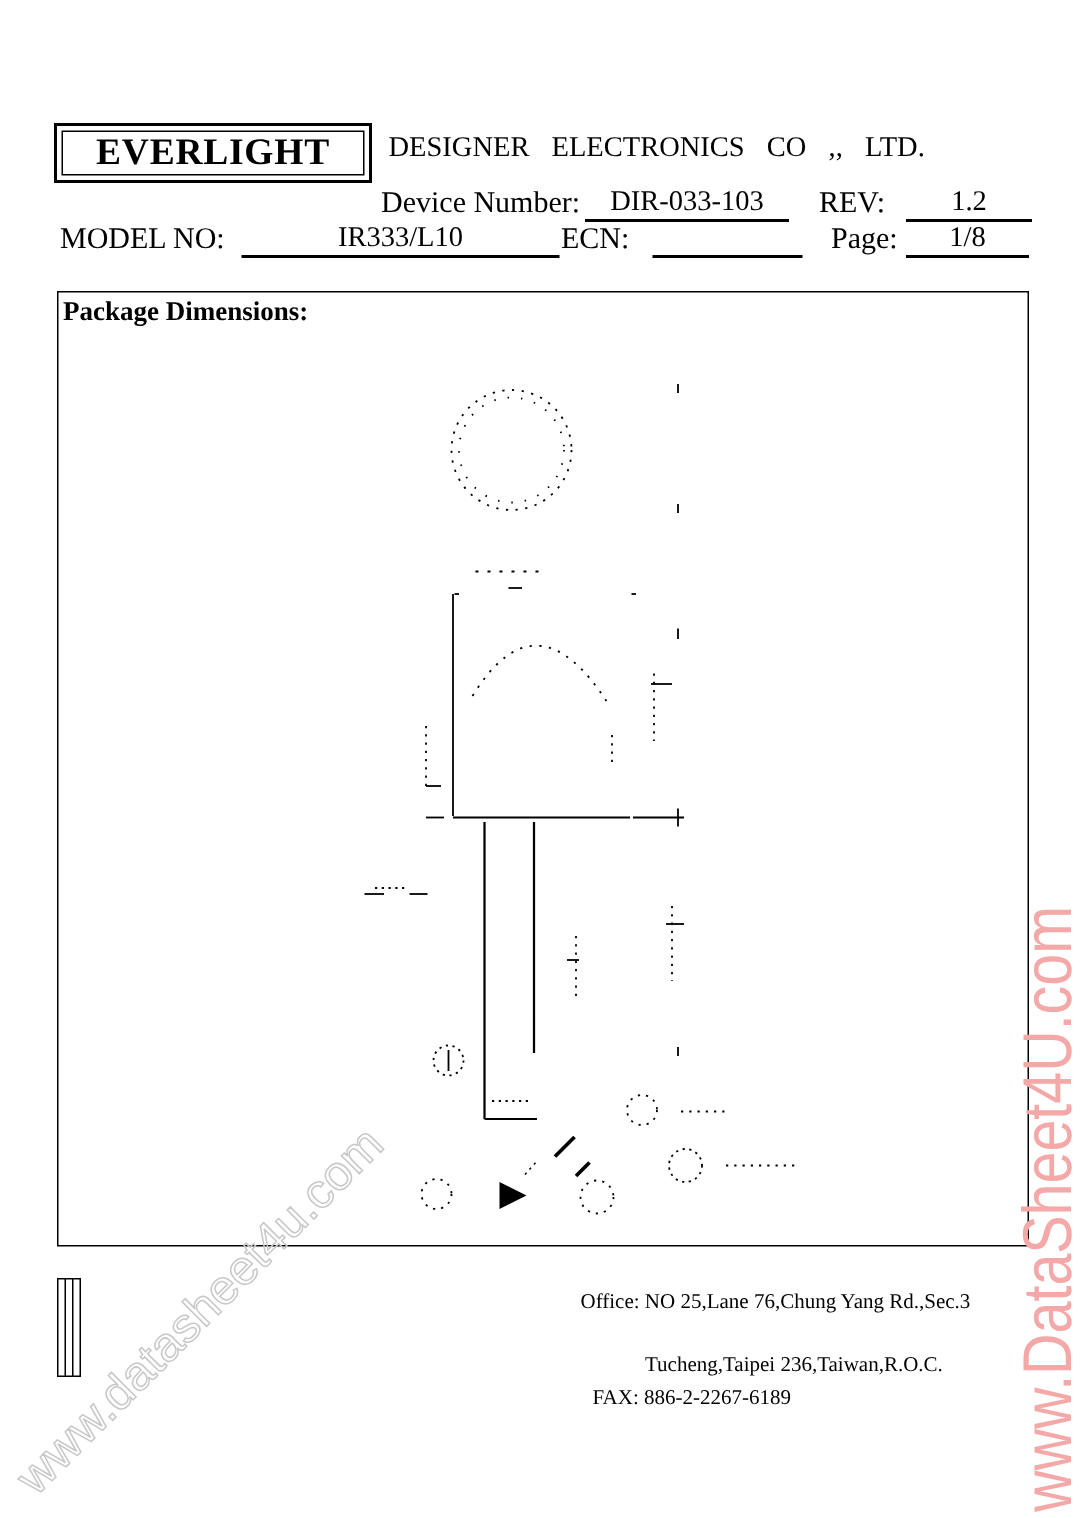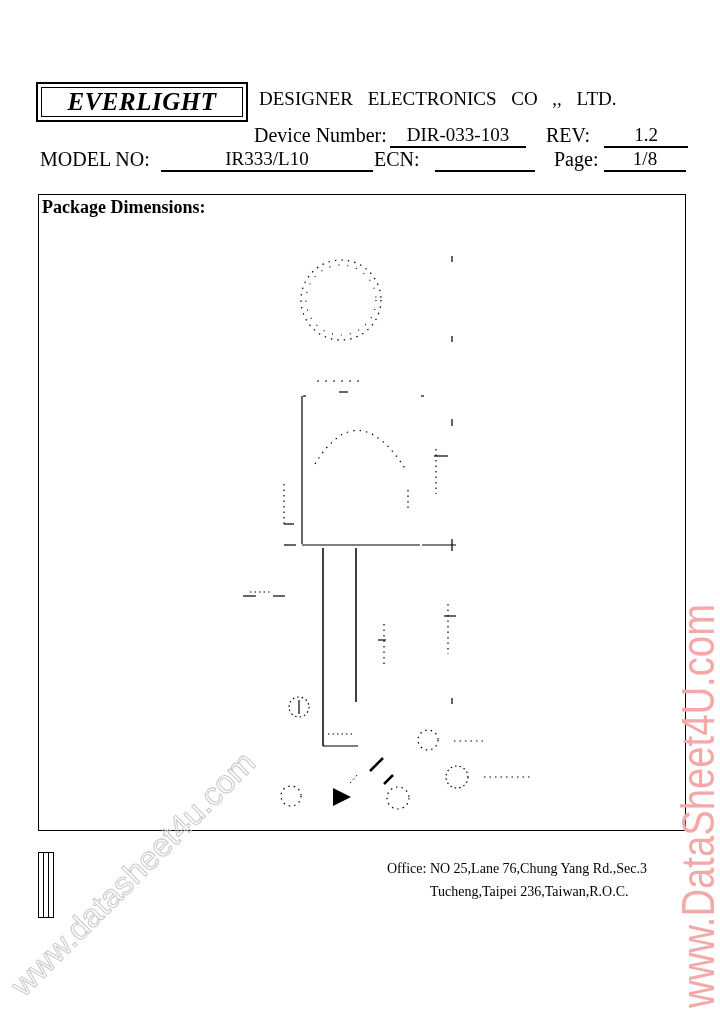--- a/index.html
+++ b/index.html
@@ -1,19 +1,19 @@
 <!DOCTYPE html>
 <html><head>
 <meta charset="utf-8">
 <style>
   html, body { margin: 0; padding: 0; background: #ffffff; }
   body { width: 720px; height: 1012px; position: relative; overflow: hidden;
          font-family: "Liberation Serif", "DejaVu Serif", serif; color: #000; }
   .abs { position: absolute; }
-  .logo-box { left: 36px; top: 82px; width: 212px; height: 40px; border: 2px solid #000; box-sizing: border-box; font-style: italic; }
+  .logo-box { left: 36px; top: 82px; width: 212px; height: 40px; border: 2px solid #000; box-sizing: border-box; }
   .logo-inner { position: absolute; left: 3px; top: 3px; right: 3px; bottom: 3px; border: 1px solid #000;
                 display: flex; align-items: center; justify-content: center;
                 font-weight: bold; font-size: 25px; letter-spacing: 0.5px; }
   .company { left: 259px; top: 88px; font-size: 19px; word-spacing: 10px; white-space: nowrap; }
   .lbl { font-size: 20px; white-space: nowrap; }
   .field { font-size: 19px; text-align: center; border-bottom: 2px solid #000; height: 22px; line-height: 22px; white-space: nowrap; }
   .pkg-box { left: 38px; top: 194px; width: 648px; height: 637px; border: 1px solid #000; box-sizing: border-box; }
   .pkg-title { left: 42px; top: 197px; font-size: 18px; font-weight: bold; }
   table.sign { position: absolute; left: 38px; top: 852px; border-collapse: collapse; }
   table.sign td { border: 1px solid #000; font-size: 19px; padding: 0 2px; height: 24px; vertical-align: middle; }
@@ -117,21 +117,22 @@
   <tr class="body">
     <td></td>
     <td></td>
     <td></td>
   </tr>
 </tbody>
   </table>
 
 <div class="abs office">
   <div>Office: NO 25,Lane 76,Chung Yang Rd.,Sec.3</div>
-  <div style="padding-left:43px;">Tucheng,Taipei 236,Taiwan,R.O.C.</div>
+  <div style="padding-left:43px;margin-top:19px;">Tucheng,Taipei 236,Taiwan,R.O.C.</div>
+  <div style="padding-left:8px;">FAX: 886-2-2267-6189</div>
 </div>
 
 <svg class="abs wm-vert" width="60" height="410">
   <text x="0" y="0" transform="translate(48,408) rotate(-90)" font-family="Liberation Sans, sans-serif" font-size="46" fill="#f4a8a8" textLength="404" lengthAdjust="spacingAndGlyphs">www.DataSheet4U.com</text>
 </svg>
 <svg class="abs wm-diag" width="270" height="262">
   <text x="0" y="0" transform="translate(24,248) rotate(-45)" font-family="Liberation Sans, sans-serif" font-size="32" fill="none" stroke="#c8c8c8" stroke-width="1" textLength="330" lengthAdjust="spacingAndGlyphs">www.datasheet4u.com</text>
 </svg>
 
 </body></html>

